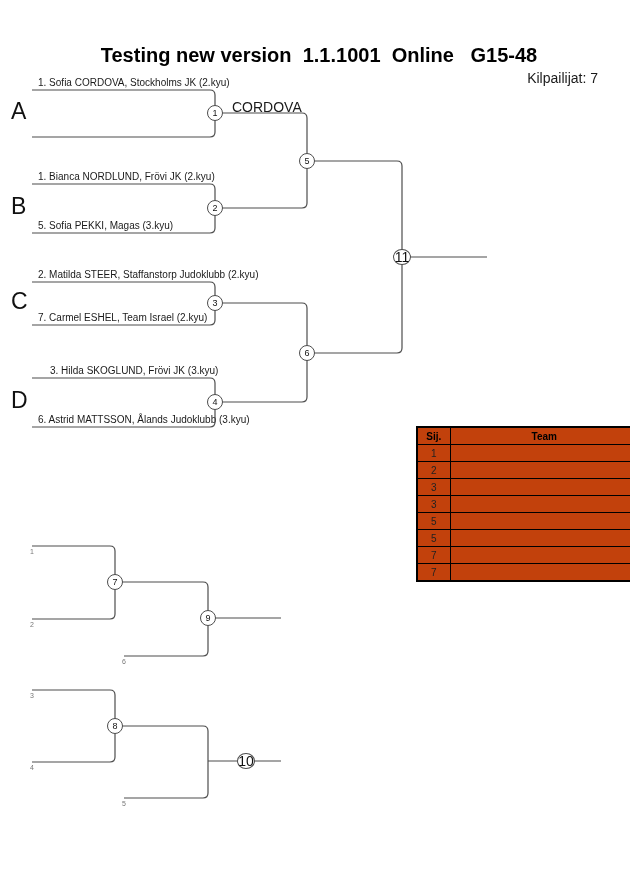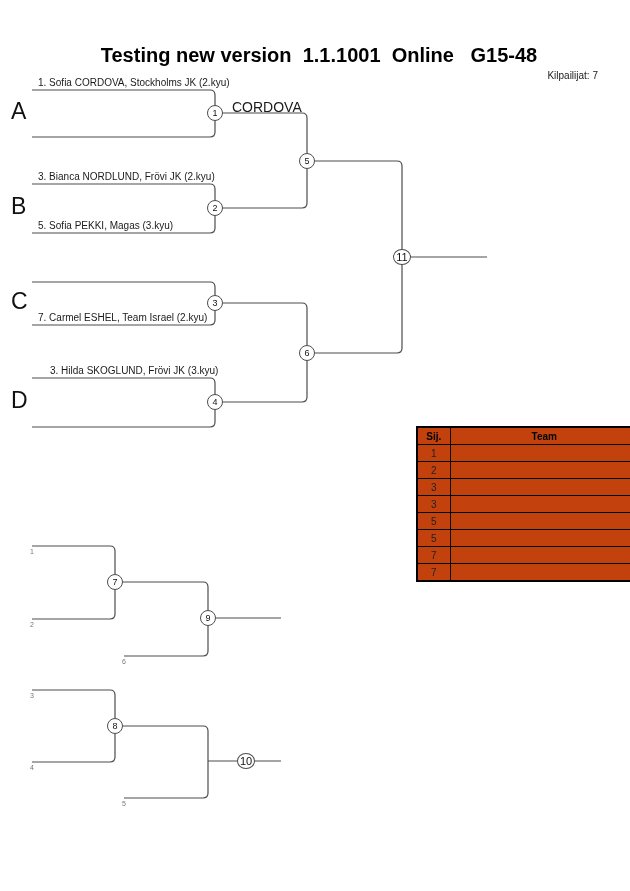--- a/index.html
+++ b/index.html
@@ -1,28 +1,28 @@
 <!DOCTYPE html>
 <html><head>
 <meta charset="utf-8">
 <style>
   html,body{margin:0;padding:0;background:#fff;}
   .page{position:relative;width:630px;height:891px;background:#ffffff;
         font-family:"Liberation Sans",sans-serif;color:#1a1a1a;overflow:hidden;}
   .abs{position:absolute;}
   .title{top:44px;left:8px;right:0;text-align:center;font-size:20px;font-weight:bold;
          color:#000;white-space:pre;}
-  .competitors{top:70px;right:32px;font-size:10px;color:#1a1a1a;}
+  .competitors{top:70px;right:32px;font-size:14px;color:#1a1a1a;}
   .entry{font-size:10px;white-space:nowrap;color:#1a1a1a;}
   .group-letter{font-size:23px;color:#111;line-height:1.2;}
   .winner-label{font-size:14px;color:#1a1a1a;}
   .match-circle{width:16px;height:16px;box-sizing:border-box;border:1px solid #4d4d4d;
                 border-radius:50%;background:#fff;display:flex;align-items:center;
                 justify-content:center;font-size:9px;color:#111;z-index:2;}
-  .match-circle.wide{width:18px;font-size:11px;}
+  .match-circle.wide{width:18px;font-size:14px;}
   .slot-label{font-size:7px;color:#777;line-height:1;}
   svg.lines{left:0;top:0;z-index:1;}
   .results-title{font-weight:bold;font-size:11px;text-align:center;color:#000;margin-top:40px;}
   table.results{border-collapse:collapse;width:224px;table-layout:fixed;
                 border:2px solid #000;background:#c2410c;}
   table.results th,table.results td{border:1px solid #000;height:16px;padding:0;
                 font-size:10px;vertical-align:middle;}
   table.results th{font-weight:bold;text-align:center;color:#000;}
   td.place{text-align:center;color:#222;}
   td.name{text-align:left;}
@@ -57,24 +57,26 @@
 
   <div class="abs title">Testing new version  1.1.1001  Online   G15-48</div>
   <div class="abs competitors">Kilpailijat: 7</div>
 
   <div class="abs group-letter" style="left:11px;top:98px;">A</div>
   <div class="abs group-letter" style="left:11px;top:193px;">B</div>
   <div class="abs group-letter" style="left:11px;top:288px;">C</div>
   <div class="abs group-letter" style="left:11px;top:387px;">D</div>
 
   <div class="abs entry" style="left:38px;top:77px;">1. Sofia CORDOVA, Stockholms JK (2.kyu)</div>
-  <div class="abs entry" style="left:38px;top:171px;">3. Bianca NORDLUND, Frövi JK (2.kyu)</div>
+  <div class="abs entry" style="left:38px;top:171px;">1. Bianca NORDLUND, Frövi JK (2.kyu)</div>
   <div class="abs entry" style="left:38px;top:220px;">5. Sofia PEKKI, Magas (3.kyu)</div>
+  <div class="abs entry" style="left:38px;top:269px;">2. Matilda STEER, Staffanstorp Judoklubb (2.kyu)</div>
   <div class="abs entry" style="left:38px;top:312px;">7. Carmel ESHEL, Team Israel (2.kyu)</div>
   <div class="abs entry" style="left:50px;top:365px;">3. Hilda SKOGLUND, Frövi JK (3.kyu)</div>
+  <div class="abs entry" style="left:38px;top:414px;">6. Astrid MATTSSON, Ålands Judoklubb (3.kyu)</div>
 
   <div class="abs winner-label" style="left:232px;top:99px;">CORDOVA</div>
 
   <div class="abs match-circle" style="left:207px;top:105px;">1</div>
   <div class="abs match-circle" style="left:207px;top:200px;">2</div>
   <div class="abs match-circle" style="left:207px;top:295px;">3</div>
   <div class="abs match-circle" style="left:207px;top:394px;">4</div>
   <div class="abs match-circle" style="left:299px;top:153px;">5</div>
   <div class="abs match-circle" style="left:299px;top:345px;">6</div>
   <div class="abs match-circle wide" style="left:393px;top:249px;">11</div>

